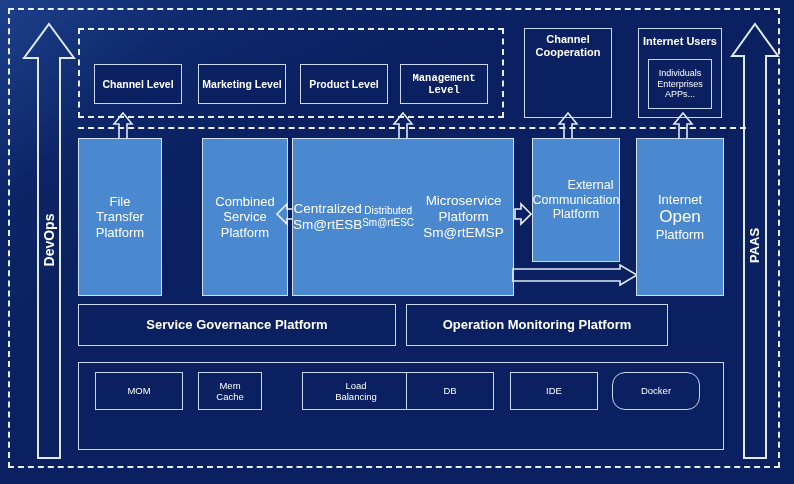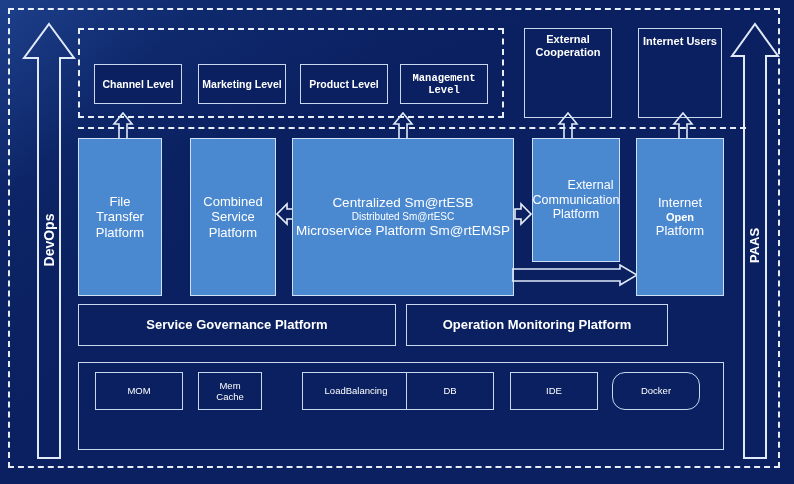--- a/index.html
+++ b/index.html
@@ -107,25 +107,28 @@
     <span>Product Level</span>
   </div>
   <div class="abs box dark level-box" style="left:198px;">
     <span>Marketing Level</span>
   </div>
   <div class="abs box dark level-box" style="left:400px;font-family:Liberation Mono, monospace;">
     <span>Management Level</span>
   </div>
 
   <div class="abs box dark" style="left:524px;top:28px;width:88px;height:90px;flex-direction:column;justify-content:flex-start;padding-top:4px;">
-    <span class="ext-head" style="margin-bottom:2px;">External Cooperation</span>
+    <span class="ext-head" style="margin-bottom:2px;">Channel Cooperation</span>
   </div>
 
   <div class="abs box dark" style="left:638px;top:28px;width:84px;height:90px;flex-direction:column;justify-content:flex-start;padding-top:6px;">
     <span class="ext-head" style="margin-bottom:2px;">Internet Users</span>
+  </div>
+  <div class="abs box dark" style="left:648px;top:59px;width:64px;height:50px;font-size:9px;padding:0 2px;">
+    <span>Individuals Enterprises APPs...</span>
   </div>
 
   <div class="abs dashed-sep"></div>
 
   <div class="abs uparrow" style="left:112px;top:112px;">
     <svg width="22" height="28" viewBox="0 0 22 28">
       <polygon points="11,1 20,12 15,12 15,27 7,27 7,12 2,12" fill="none" stroke="#dfe9f7" stroke-width="1.6"></polygon>
     </svg>
   </div>
   <div class="abs uparrow" style="left:392px;top:112px;">
@@ -143,33 +146,33 @@
       <polygon points="11,1 20,12 15,12 15,27 7,27 7,12 2,12" fill="none" stroke="#dfe9f7" stroke-width="1.6"></polygon>
     </svg>
   </div>
 
   <div class="abs box blue" style="left:78px;top:138px;width:84px;height:158px;flex-direction:column;">
     <span style="font-size:13px;">File</span>
     <span style="font-size:13px;">Transfer</span>
     <span style="font-size:13px;">Platform</span>
   </div>
 
-  <div class="abs box blue" style="left:190px;top:138px;width:86px;height:158px;flex-direction:column;">
+  <div class="abs box blue" style="left:202px;top:138px;width:86px;height:158px;flex-direction:column;">
     <span style="font-size:13px;">Combined</span>
     <span style="font-size:13px;">Service</span>
     <span style="font-size:13px;">Platform</span>
   </div>
 
   <div class="abs" style="left:276px;top:200px;width:18px;height:28px;">
     <svg width="18" height="28" viewBox="0 0 18 28">
       <polygon points="1,14 11,4 11,9 17,9 17,19 11,19 11,24" fill="none" stroke="#e8eef8" stroke-width="1.6"></polygon>
     </svg>
   </div>
 
-  <div class="abs box blue" style="left:292px;top:138px;width:222px;height:158px;flex-direction:column;">
+  <div class="abs box blue" style="left:292px;top:138px;width:222px;height:158px;flex-direction:row;">
     <span style="font-size:13.5px;">Centralized Sm@rtESB</span>
     <span style="font-size:10px;">Distributed Sm@rtESC</span>
     <span style="font-size:13.5px;">Microservice Platform Sm@rtEMSP</span>
   </div>
 
   <div class="abs" style="left:514px;top:200px;width:18px;height:28px;">
     <svg width="18" height="28" viewBox="0 0 18 28">
       <polygon points="17,14 7,4 7,9 1,9 1,19 7,19 7,24" fill="none" stroke="#e8eef8" stroke-width="1.6"></polygon>
     </svg>
   </div>
@@ -181,41 +184,41 @@
   </div>
 
   <div class="abs" style="left:512px;top:264px;width:126px;height:24px;">
     <svg width="126" height="24" viewBox="0 0 126 24">
       <polygon points="0,5 108,5 108,1 125,11 108,21 108,17 0,17" fill="none" stroke="#dfe9f7" stroke-width="1.6"></polygon>
     </svg>
   </div>
 
   <div class="abs box blue" style="left:636px;top:138px;width:88px;height:158px;flex-direction:column;">
     <span style="font-size:13px;">Internet</span>
-    <span style="font-size:11px;font-weight:bold;">Open</span>
+    <span style="font-size:17px;">Open</span>
     <span style="font-size:13px;">Platform</span>
   </div>
 
   <div class="abs box dark row2-title" style="left:78px;top:304px;width:318px;height:42px;">
     <span>Service Governance Platform</span>
   </div>
   <div class="abs box dark row2-title" style="left:406px;top:304px;width:262px;height:42px;">
     <span>Operation Monitoring Platform</span>
   </div>
 
   <div class="abs box dark" style="left:78px;top:362px;width:646px;height:88px;"></div>
 
   <div class="abs box dark tech-box" style="left:95px;top:372px;width:88px;height:38px;flex-direction:column;">
     <span>MOM</span>
   </div>
   <div class="abs box dark tech-box" style="left:198px;top:372px;width:64px;height:38px;flex-direction:column;">
     <span>Mem</span>
     <span>Cache</span>
   </div>
-  <div class="abs box dark tech-box" style="left:302px;top:372px;width:108px;height:38px;flex-direction:row;">
+  <div class="abs box dark tech-box" style="left:302px;top:372px;width:108px;height:38px;flex-direction:column;">
     <span>Load</span>
     <span>Balancing</span>
   </div>
   <div class="abs box dark tech-box" style="left:406px;top:372px;width:88px;height:38px;flex-direction:column;">
     <span>DB</span>
   </div>
   <div class="abs box dark tech-box" style="left:510px;top:372px;width:88px;height:38px;flex-direction:column;">
     <span>IDE</span>
   </div>
   <div class="abs box dark tech-box" style="left:612px;top:372px;width:88px;height:38px;flex-direction:column;border-radius:13px;">

